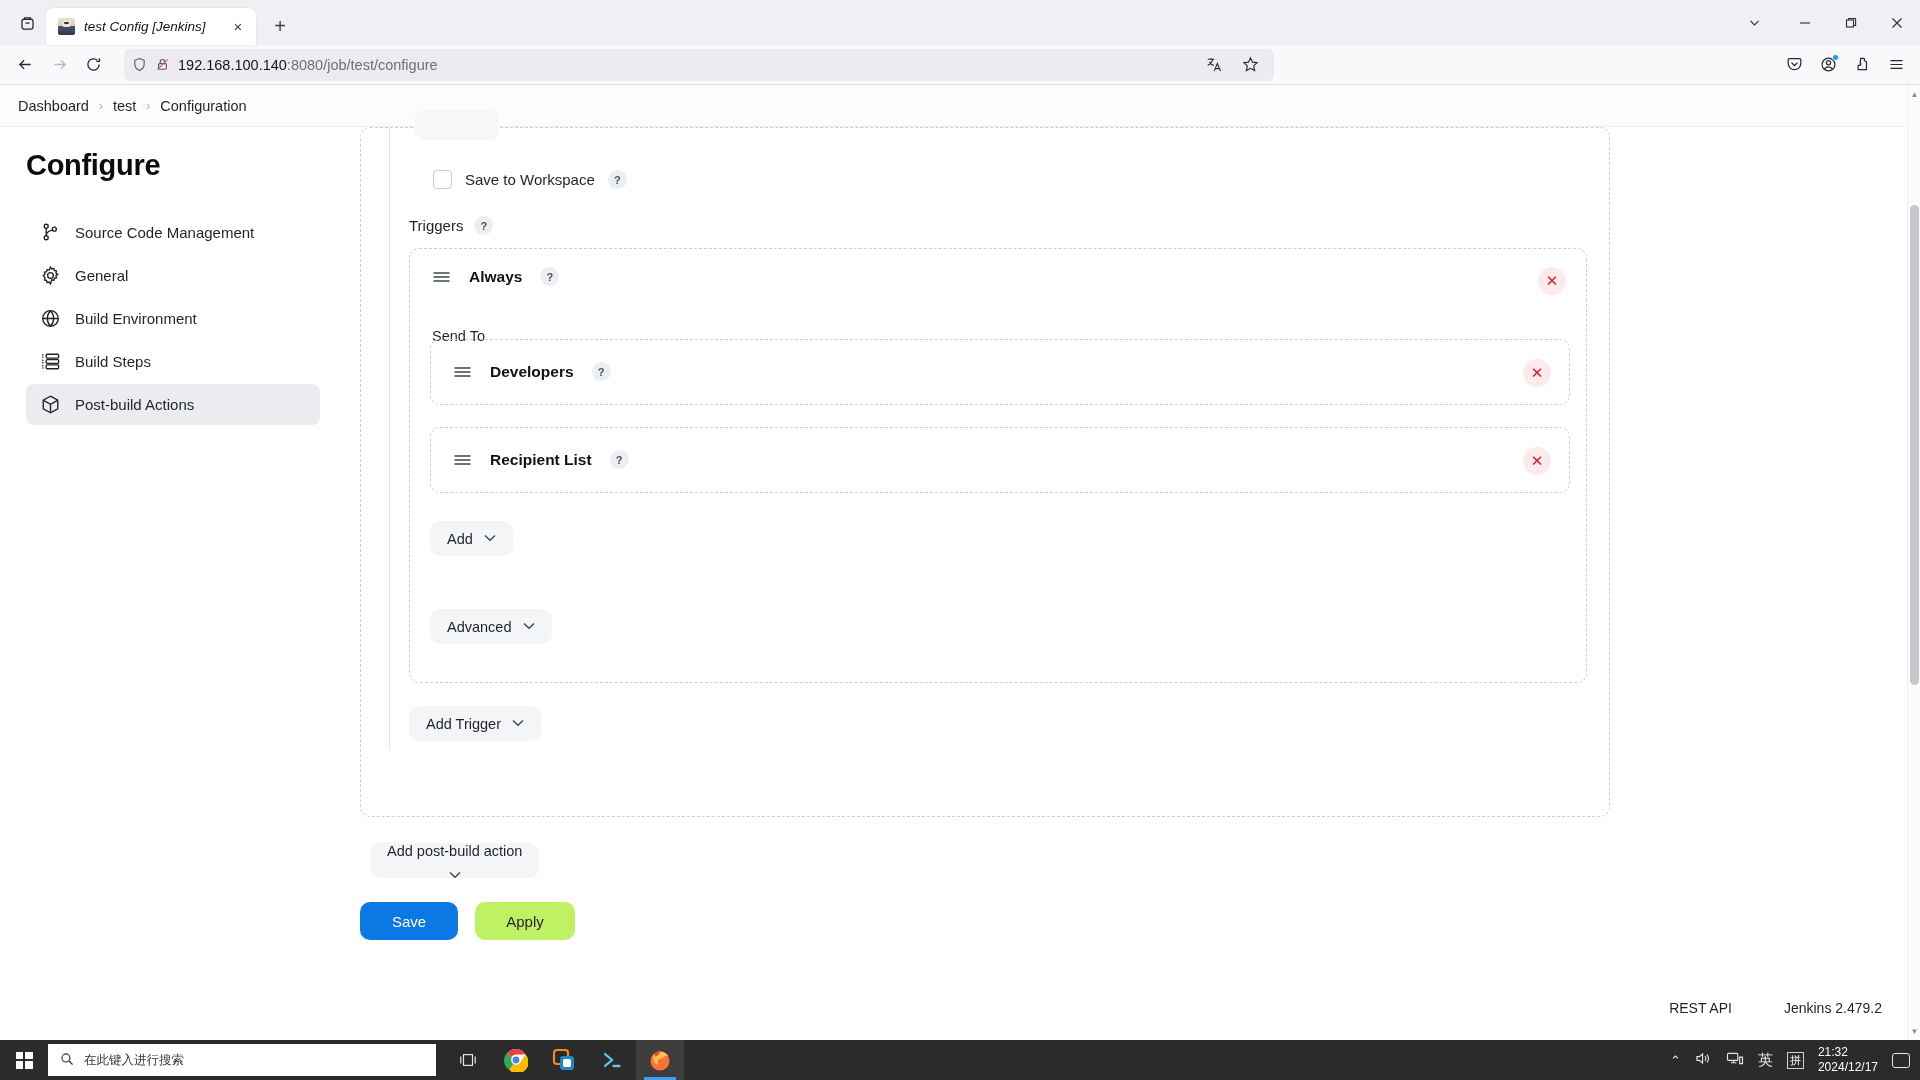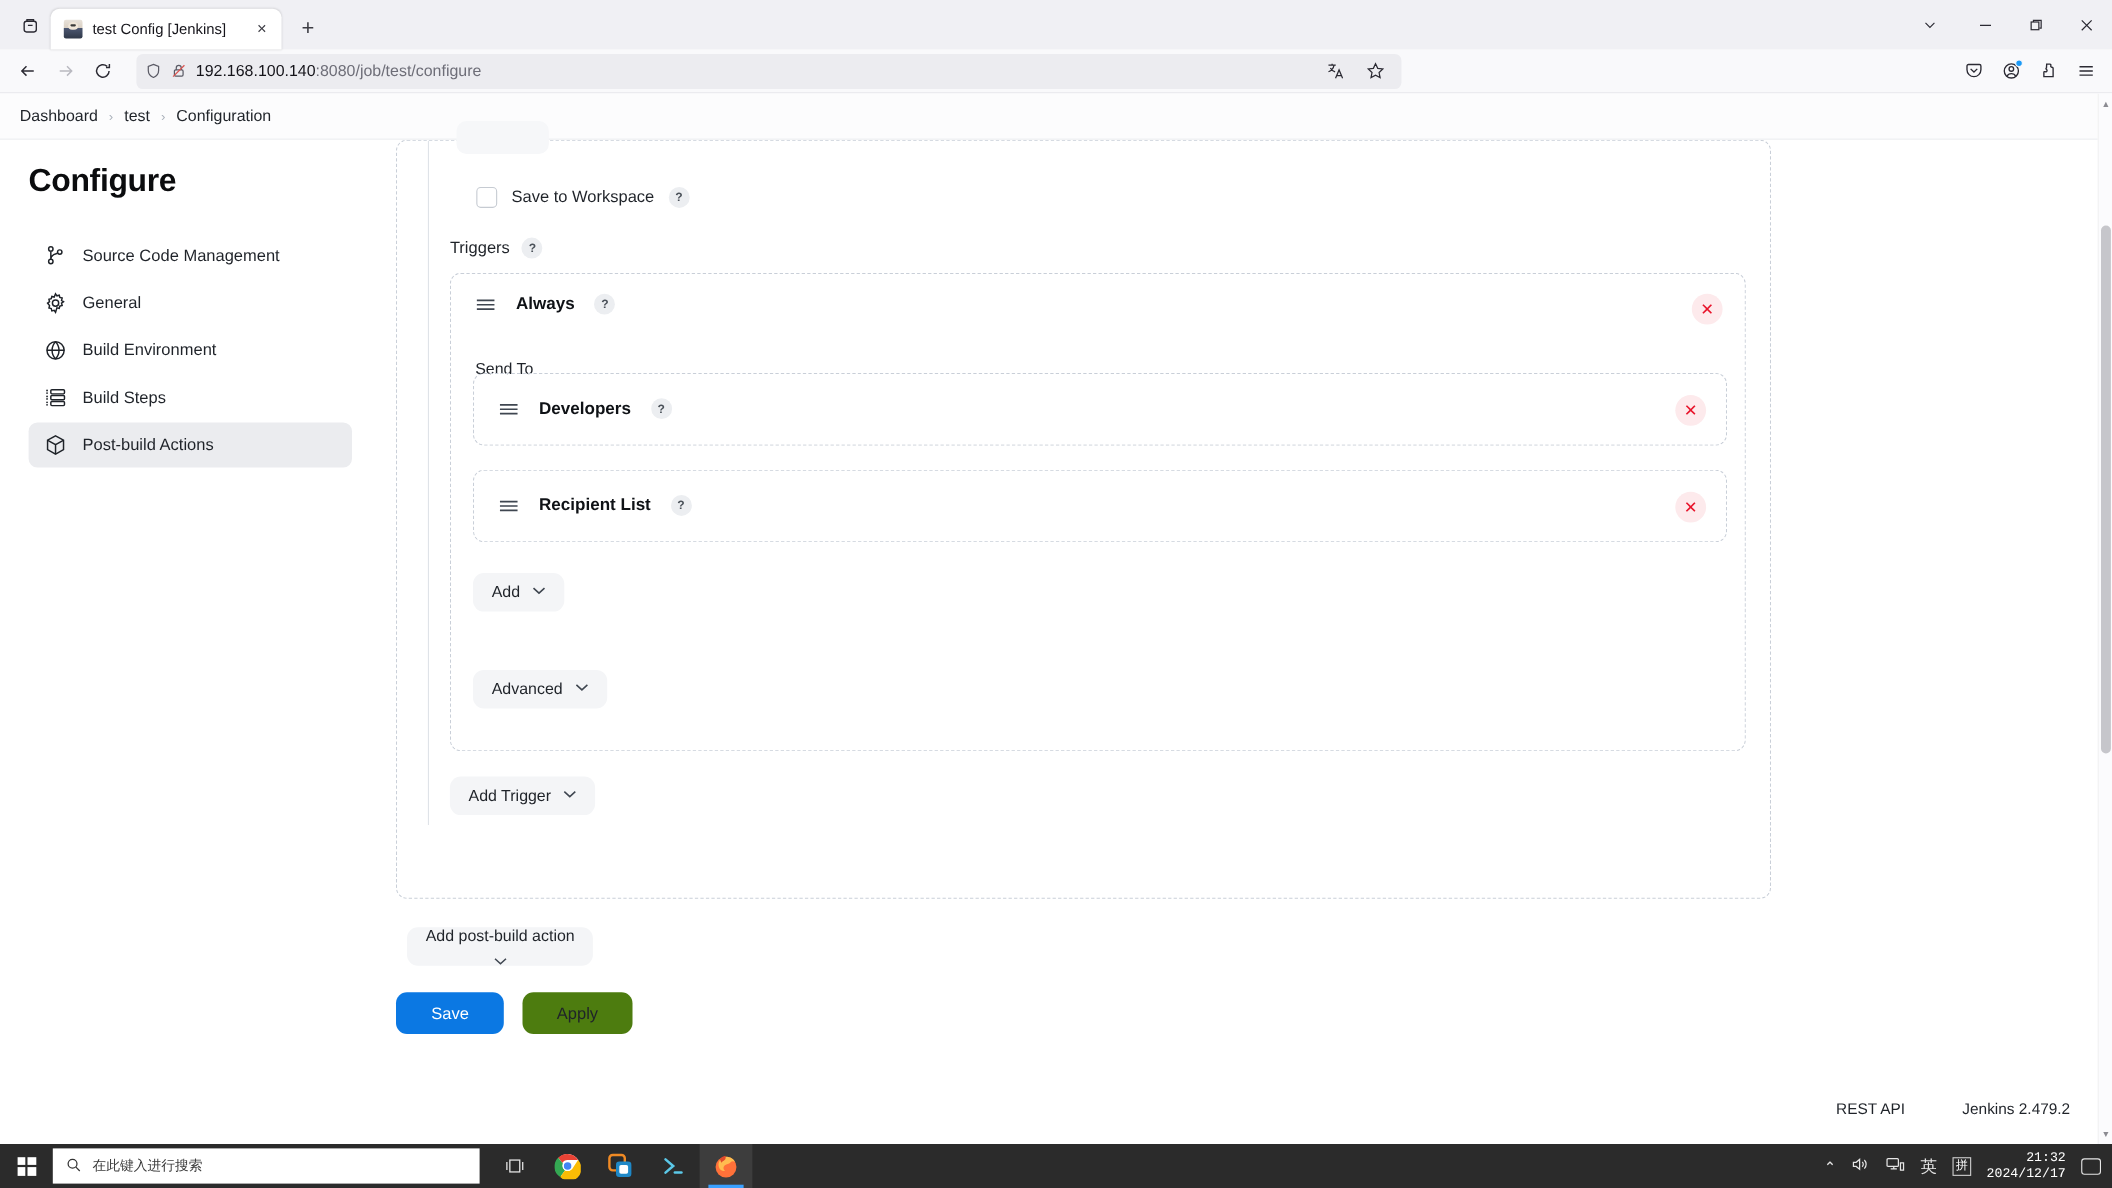--- a/index.html
+++ b/index.html
@@ -38,21 +38,21 @@
     content: ""; position: absolute; left: 4px; top: 2px;
     width: 9px; height: 7px; border-radius: 50% 50% 40% 40%;
     background: #f0e6d8;
   }
   .tab-favicon::after {
     content: ""; position: absolute; left: 6px; top: 4px;
     width: 5px; height: 2px; background: #3a3a3a; border-radius: 1px;
   }
   .tab-title {
     font-size: 13.5px; color: #15141a; white-space: nowrap;
-    overflow: hidden; text-overflow: ellipsis; flex: 1;
+    overflow: hidden; text-overflow: ellipsis; flex: 1; font-style: italic;
   }
   .tab-close {
     width: 20px; height: 20px; display: flex;
     align-items: center; justify-content: center;
     font-size: 15px; color: #3c3c43; border-radius: 4px;
   }
   .newtab {
     width: 32px; height: 32px; margin: 0 0 3px 8px;
     display: flex; align-items: center; justify-content: center;
     font-size: 20px; color: #3c3c43; font-weight: 300;
@@ -219,21 +219,21 @@
   .btn-addpost { position: absolute; left: 10px; top: 716px; flex-direction: column; }
 
   .actions { position: absolute; left: 0; top: 775px; display: flex; gap: 17px; }
   .btn-primary {
     height: 38px; padding: 0 32px; border-radius: 10px;
     background: #0b78e3; color: #fff; font-size: 15px;
     display: flex; align-items: center; justify-content: center;
   }
   .btn-plain {
     height: 38px; padding: 0 31px; border-radius: 10px;
-    background: #4d7c0f; color: #1f2329; font-size: 15px;
+    background: #bef264; color: #1f2329; font-size: 15px;
     display: flex; align-items: center; justify-content: center;
   }
 
   .footer {
     position: absolute; right: 38px; bottom: 24px;
     display: flex; gap: 52px; font-size: 14px; color: #1f2329;
   }
 
   
   .pagescroll {
@@ -280,21 +280,21 @@
   }
   .tb-btn.open { background: #3d3d3d; }
   .tb-btn.open::after {
     content: ""; position: absolute; bottom: 0; left: 8px; right: 8px;
     height: 3px; background: #3aa0ff;
   }
   .tb-right {
     margin-left: auto; display: flex; align-items: center;
     gap: 14px; padding-right: 10px; color: #e6e6e6; font-size: 13px;
   }
-  .clock { text-align: right; line-height: 1.25; font-size: 12px; color: #fff; font-family: Liberation Mono, monospace; }
+  .clock { text-align: left; line-height: 1.25; font-size: 12px; color: #fff; }
   .ime-box {
     border: 1px solid #d0d0d0; padding: 0 2px; font-size: 11px;
     line-height: 15px; color: #fff;
   }
   .notif { width: 18px; height: 15px; border: 1.5px solid #e6e6e6; border-radius: 3px; }
 </style>
 </head>
 <body>
 
 <div class="tabstrip">

